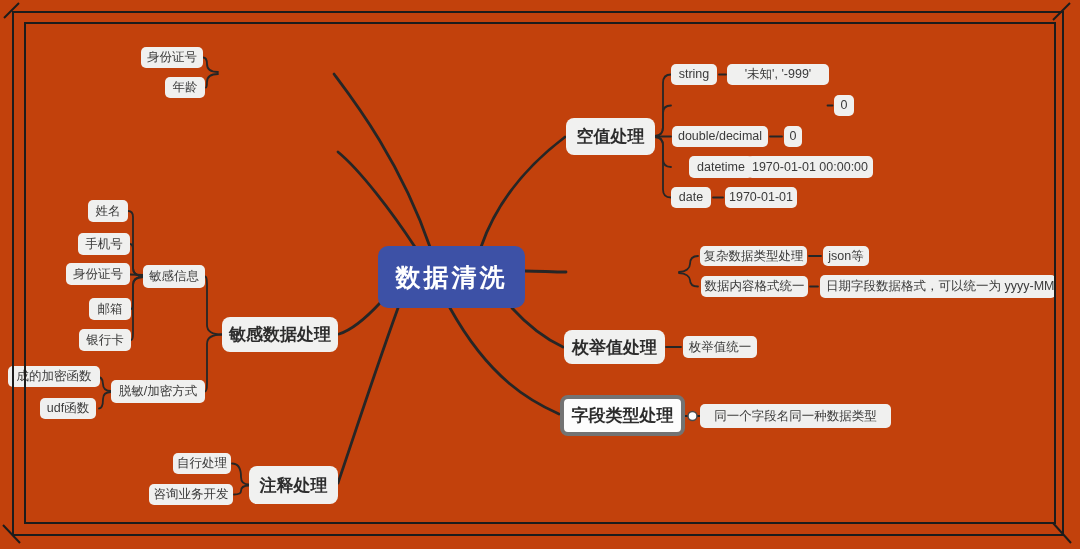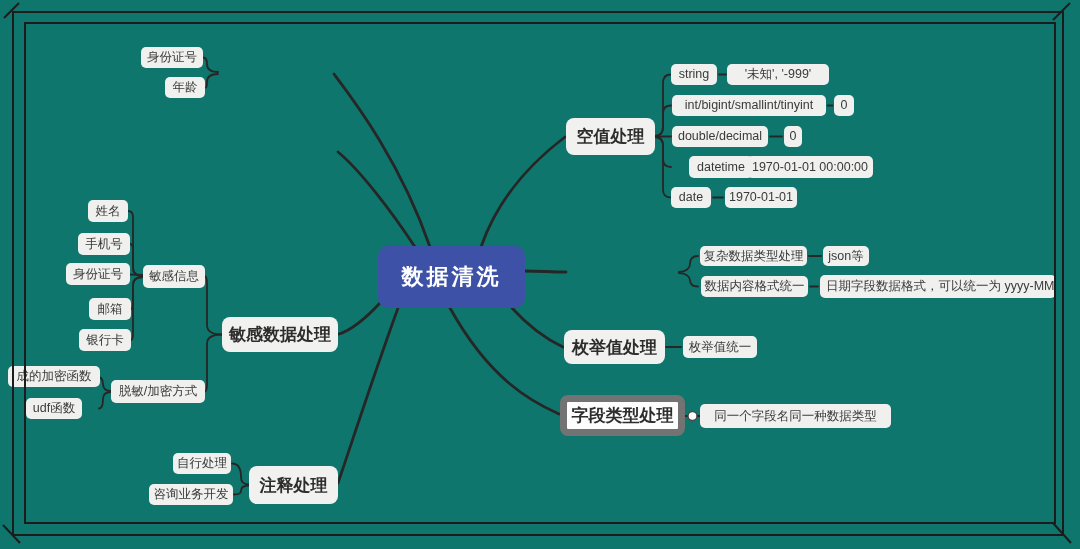--- a/index.html
+++ b/index.html
@@ -1,26 +1,26 @@
 <!DOCTYPE html>
 <html><head>
 <meta charset="utf-8">
 <style>
   html,body{margin:0;padding:0;background:#ffffff;}
   body{font-family:"Liberation Sans","DejaVu Sans",sans-serif;}
-  #canvas{position:relative;width:1080px;height:549px;background:#0f766e;overflow:hidden;}
+  #canvas{position:relative;width:1080px;height:549px;background:#c2410c;overflow:hidden;}
   svg.layer{position:absolute;left:0;top:0;}
   svg.lines{z-index:0;}
   svg.frame{z-index:2;pointer-events:none;}
   .node{position:absolute;z-index:1;display:flex;align-items:center;justify-content:center;
         background:#f0f0ef;border-radius:5px;color:#3a3a3a;font-size:12.5px;line-height:1;
         white-space:nowrap;overflow:hidden;}
   .main{font-weight:bold;font-size:17px;color:#2d2d2d;border-radius:8px;background:#f1f1f0;}
-  .root{background:#3d51a6;color:#ffffff;font-weight:bold;font-size:22px;border-radius:10px;letter-spacing:3px;}
-  .selected{background:#fdfdfd;border:7px solid #737373;box-sizing:border-box;}
+  .root{background:#3d51a6;color:#ffffff;font-weight:bold;font-size:25px;border-radius:10px;letter-spacing:3px;}
+  .selected{background:#fdfdfd;border:4px solid #737373;box-sizing:border-box;}
   .mono{font-family:"Liberation Sans","DejaVu Sans",sans-serif;}
 </style>
 </head>
 <body>
 
 <div id="canvas">
 
   <svg class="layer lines" width="1080" height="549">
     <g fill="none" stroke="#262626" stroke-width="2.8" stroke-linecap="round">
       <path d="M 430,247 C 400,160 352,98 334,74"></path>
@@ -82,33 +82,32 @@
 
 
   <div class="node sub" style="left:88px;top:200px;width:40px;height:22px;">姓名</div>
   <div class="node sub" style="left:78px;top:233px;width:52px;height:22px;">手机号</div>
   <div class="node sub" style="left:66px;top:263px;width:64px;height:22px;">身份证号</div>
   <div class="node sub" style="left:89px;top:298px;width:42px;height:22px;">邮箱</div>
   <div class="node sub" style="left:79px;top:329px;width:52px;height:22px;">银行卡</div>
   <div class="node sub" style="left:143px;top:265px;width:62px;height:23px;">敏感信息</div>
   <div class="node main" style="left:222px;top:317px;width:116px;height:35px;">敏感数据处理</div>
   <div class="node sub" style="left:8px;top:366px;width:92px;height:21px;">成的加密函数</div>
-  <div class="node sub" style="left:26px;top:398px;width:56px;height:21px;">udf函数</div>
+  <div class="node sub" style="left:40px;top:398px;width:56px;height:21px;">udf函数</div>
   <div class="node sub" style="left:111px;top:380px;width:94px;height:23px;">脱敏/加密方式</div>
 
   <div class="node sub" style="left:173px;top:453px;width:58px;height:21px;">自行处理</div>
   <div class="node sub" style="left:149px;top:484px;width:84px;height:21px;">咨询业务开发</div>
   <div class="node main" style="left:249px;top:466px;width:89px;height:38px;">注释处理</div>
 
   <div class="node root" style="left:378px;top:246px;width:147px;height:62px;">数据清洗</div>
 
   <div class="node main" style="left:566px;top:118px;width:89px;height:37px;">空值处理</div>
   <div class="node sub mono" style="left:671px;top:64px;width:46px;height:21px;">string</div>
   <div class="node sub mono" style="left:727px;top:64px;width:102px;height:21px;">'未知', '-999'</div>
-  <div class="node sub mono" style="left:672px;top:95px;width:154px;height:21px;">int/bigint/smallint/tinyint</div>
   <div class="node sub mono" style="left:834px;top:95px;width:20px;height:21px;">0</div>
   <div class="node sub mono" style="left:672px;top:126px;width:96px;height:21px;">double/decimal</div>
   <div class="node sub mono" style="left:784px;top:126px;width:18px;height:21px;">0</div>
   <div class="node sub mono" style="left:671px;top:156px;width:64px;height:22px;margin-left:18px;">datetime</div>
   <div class="node sub mono" style="left:747px;top:156px;width:126px;height:22px;">1970-01-01 00:00:00</div>
   <div class="node sub mono" style="left:671px;top:187px;width:40px;height:21px;">date</div>
   <div class="node sub mono" style="left:725px;top:187px;width:72px;height:21px;">1970-01-01</div>
 
   <div class="node sub" style="left:700px;top:246px;width:107px;height:20px;">复杂数据类型处理</div>
   <div class="node sub" style="left:823px;top:246px;width:46px;height:20px;">json等</div>

